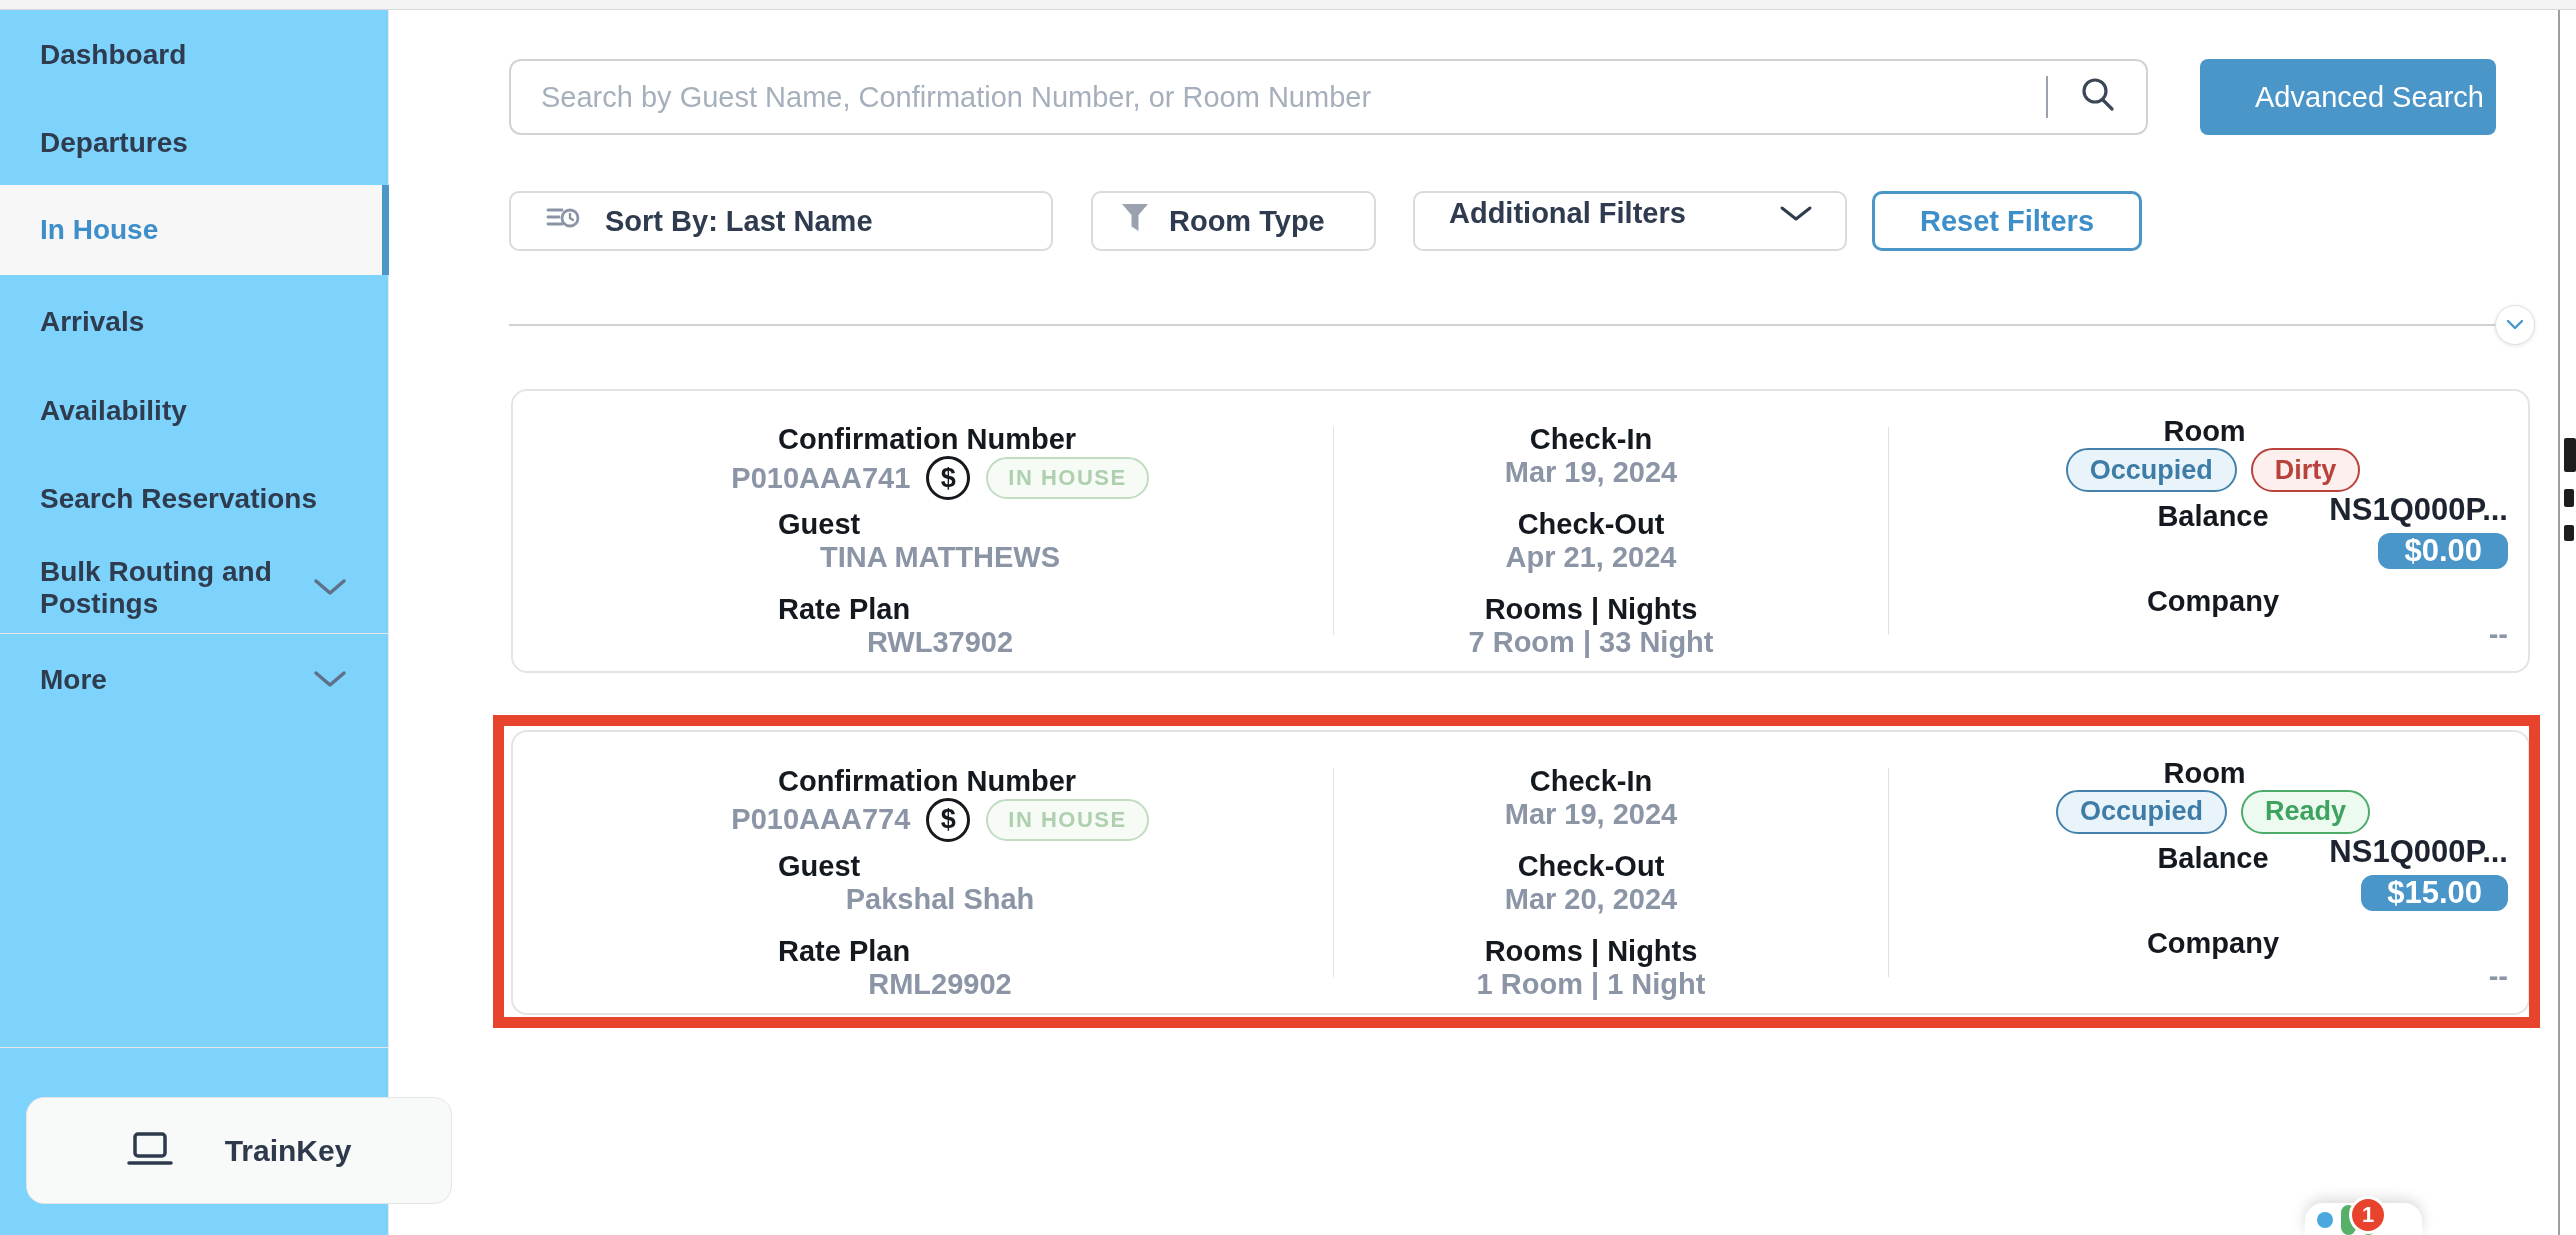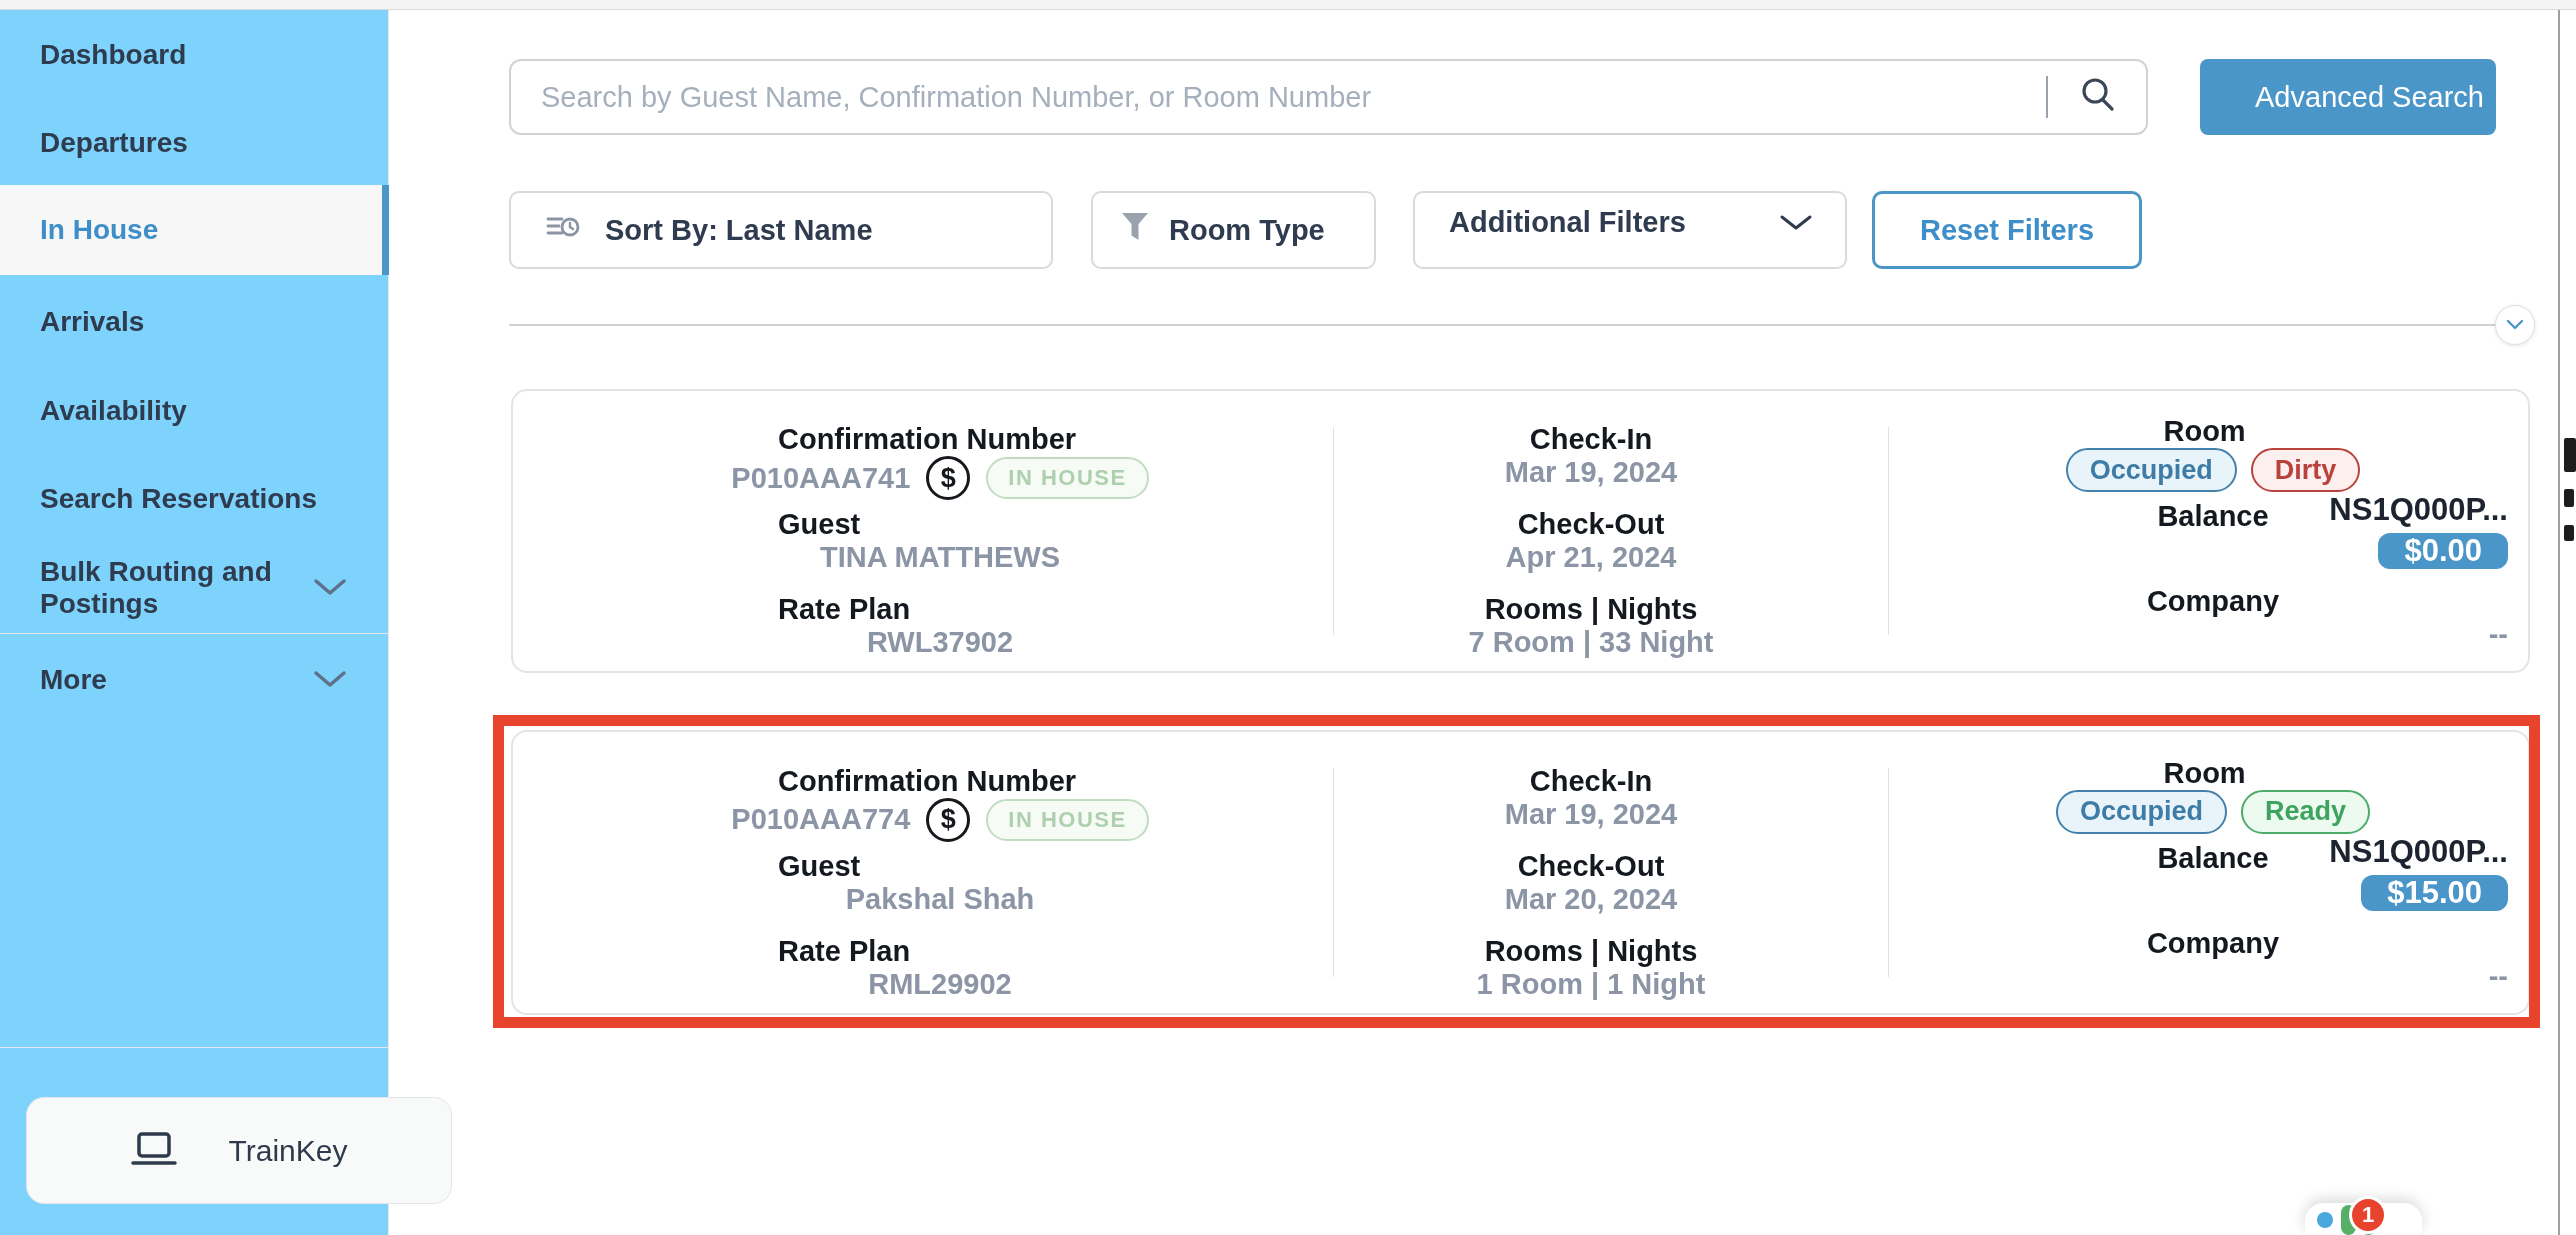--- a/index.html
+++ b/index.html
@@ -19,38 +19,38 @@
     display:flex; align-items:center; padding:0 40px;
     font-size:28px; font-weight:600; color:#2f3b4e; cursor:pointer; }
   .nav-item .chev { margin-left:auto; }
   .nav-item.active { background:#f7f7f8; color:#3d8ec9; }
   .nav-item.active::after { content:""; position:absolute; right:-1px; top:0; bottom:0;
     width:7px; background:#4a96c8; }
   .nav-divider { position:absolute; left:0; width:100%; height:1px; background:#e6e6e6; }
   .trainkey { position:absolute; left:26px; top:1087px; width:426px; height:107px;
     border:1px solid #e3e5e6; border-radius:18px; background:#f8f9f9;
     display:flex; align-items:center; justify-content:center; gap:24px; cursor:pointer; }
-  .trainkey-label { font-size:30px; font-weight:400; color:#2e3a4c;margin-left:28px; }
+  .trainkey-label { font-size:30px; font-weight:700; color:#2e3a4c;margin-left:28px; }
 
   
   .search-box { position:absolute; left:509px; top:59px; width:1639px; height:76px;
     border:2px solid #d2d2d2; border-radius:12px; background:#fff;
     display:flex; align-items:center; }
   .search-box input { flex:1; height:100%; border:none; outline:none; background:transparent;
     font-family:"Liberation Sans", sans-serif; font-size:29px; color:#2f3b4e; padding:0 30px; }
   .search-box input::placeholder { color:#a6b0bc; }
   .search-vline { width:2px; height:42px; background:#9aa2ad; margin-right:30px; flex-shrink:0; }
   .search-mag { margin-right:28px; flex-shrink:0; cursor:pointer; }
   .advanced-btn { position:absolute; left:2200px; top:59px; width:296px; height:76px;
     background:#4a96c8; border:none; border-radius:8px; color:#fff; font-size:29px;
     font-family:"Liberation Sans", sans-serif; display:flex; align-items:center;
     justify-content:center; cursor:pointer;padding-left:43px; }
 
   
-  .filter-btn { position:absolute; top:191px; height:78px; background:#fff;
+  .filter-btn { position:absolute; top:191px; height:60px; background:#fff;
     border:2px solid #dadada; border-radius:10px; display:flex; align-items:center;
     font-size:29px; font-weight:600; color:#2f3b4e;
     font-family:"Liberation Sans", sans-serif; cursor:pointer; }
   .sort-btn { left:509px; width:544px; padding:0 34px; gap:24px; }
   .roomtype-btn { left:1091px; width:285px; padding:0 28px; gap:20px; }
   .addfilters-btn { left:1413px; width:434px; padding:0 32px 16px 34px;gap:7px; }
   .addfilters-btn .chev { margin-left:auto; }
   .reset-btn { left:1872px; width:270px; border:3px solid #4a96c8; color:#3d8ec9;
     justify-content:center; border-radius:10px; }
 

